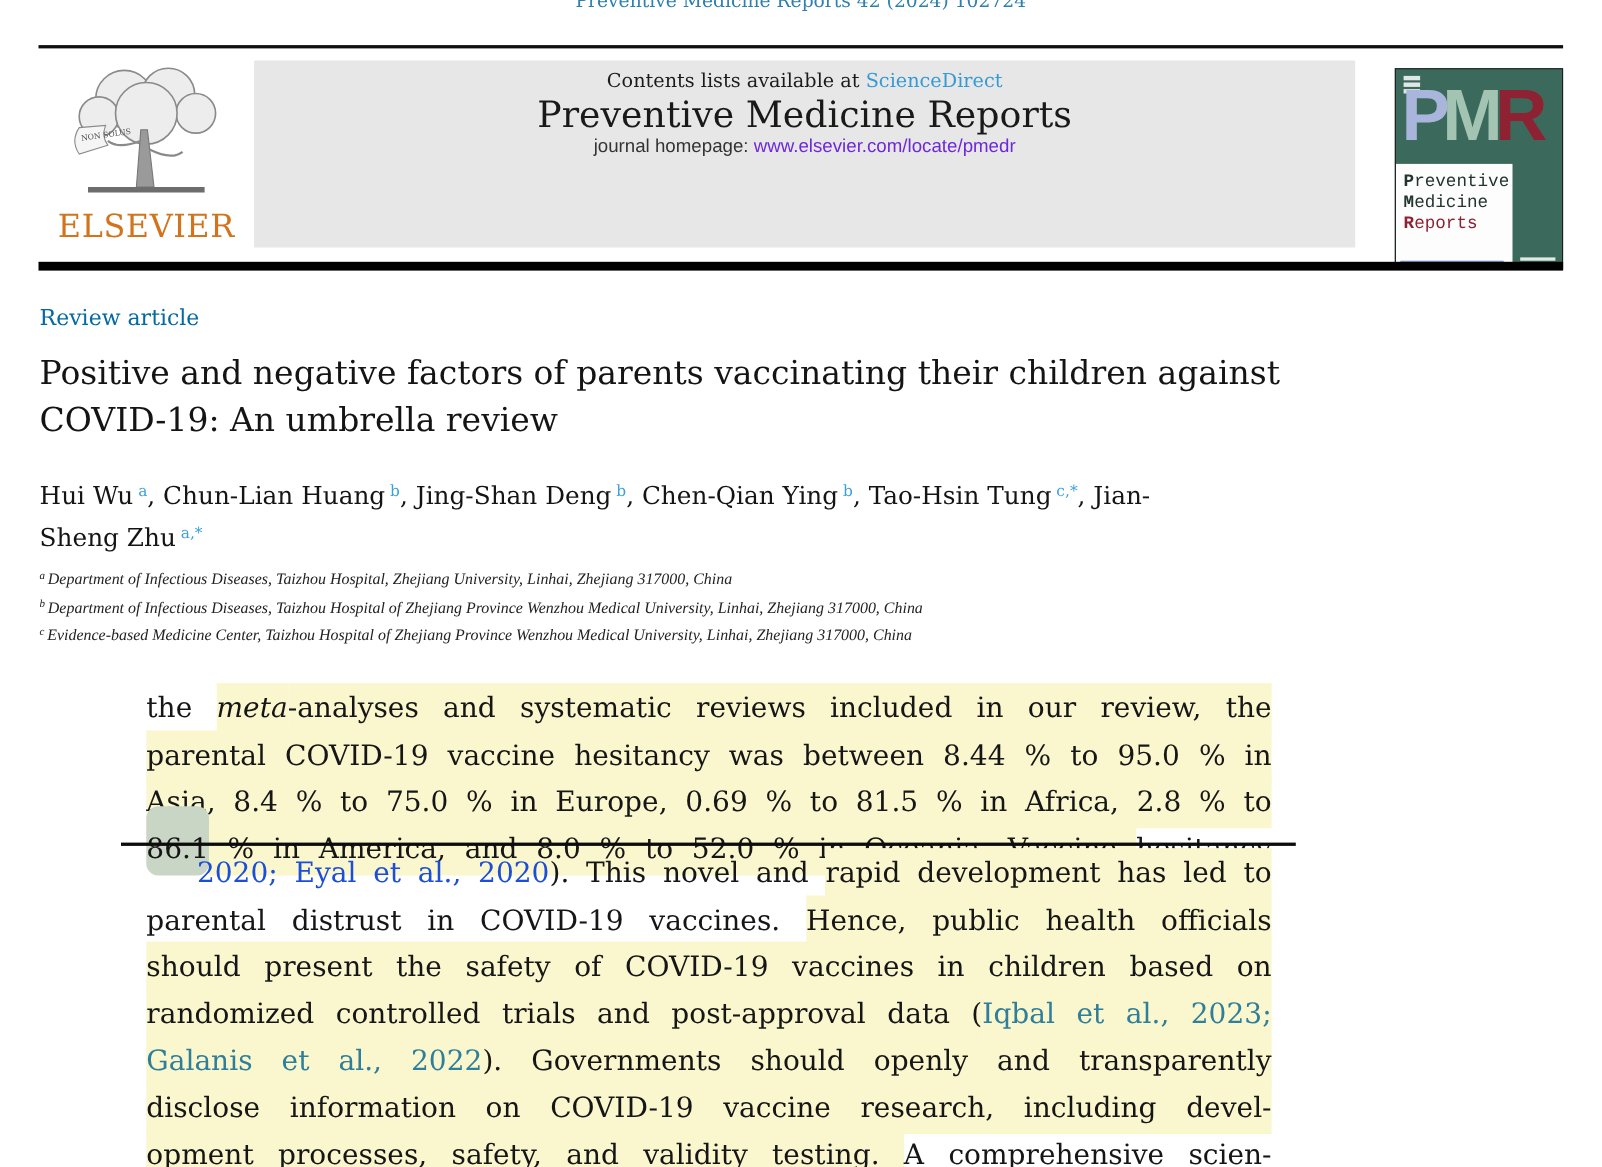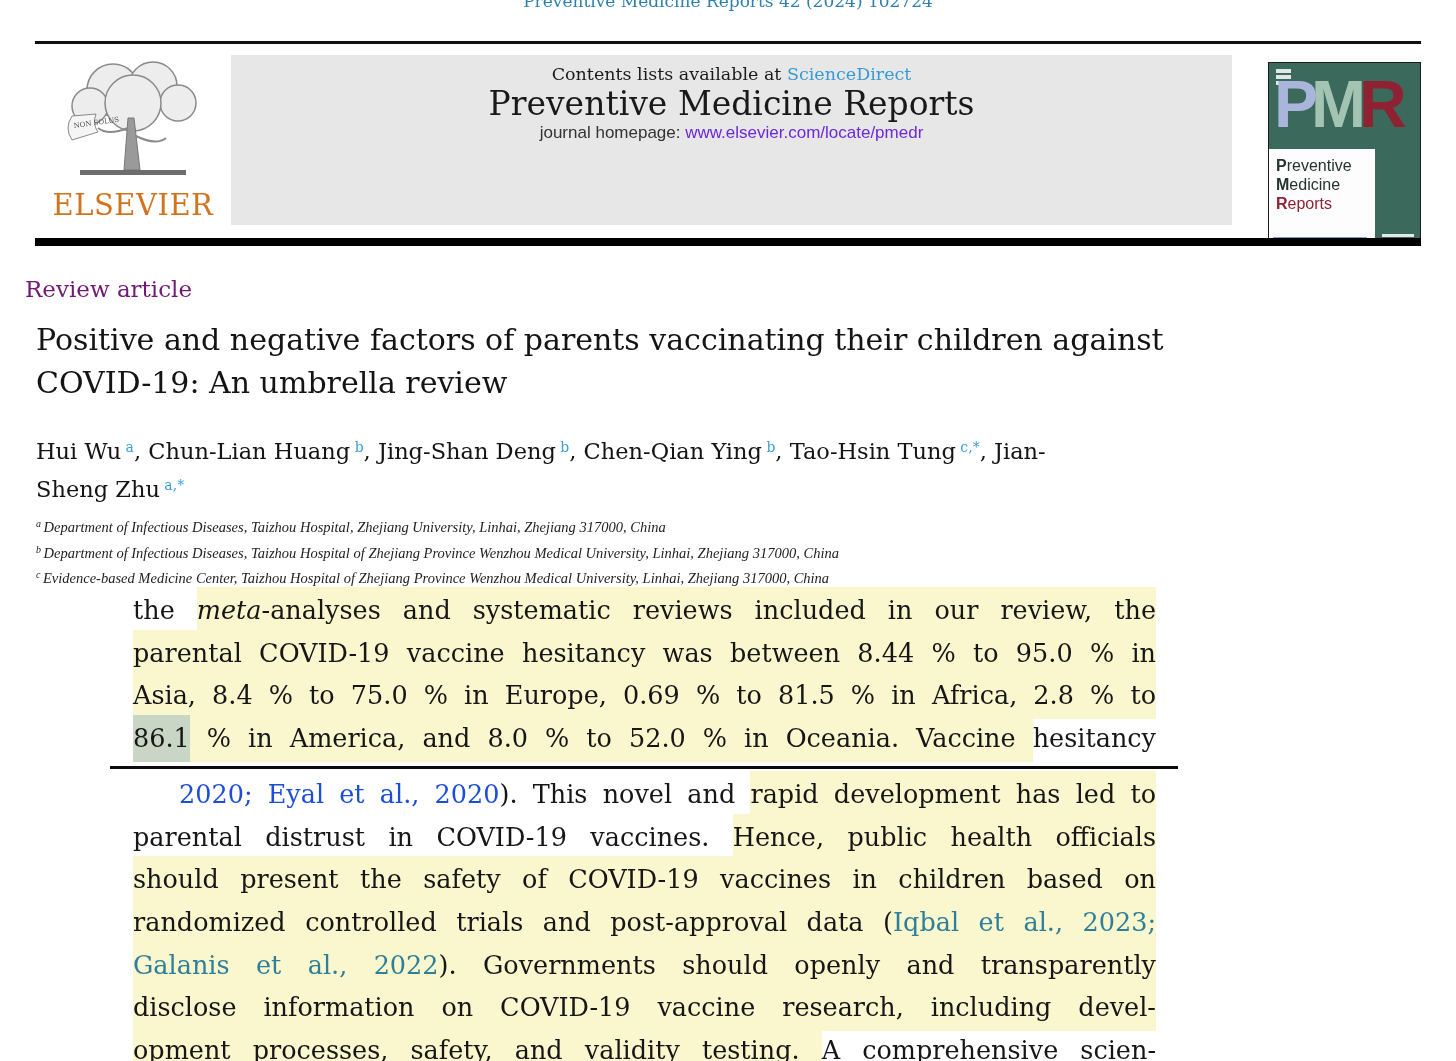--- a/index.html
+++ b/index.html
@@ -31,41 +31,41 @@
   .homepage-line a { color:#6d28d9; text-decoration:none; }
 
   
   .pmr-cover { position:absolute; left:1268px; top:42px; width:153px; height:183px; background:#3b6a5c; border:1px solid #1e1e1e; overflow:hidden;margin-top:20px; }
   .pmr-emblem { position:absolute; top:6px; left:7px; width:15px; height:21px; opacity:.9; }
   .pmr-emblem div { background:#f2f5f3; height:4px; margin-bottom:2px; }
   .pmr-letters { position:absolute; top:8px; left:5px; font-family:"Liberation Sans", sans-serif; font-weight:bold; font-size:66px; letter-spacing:-7px; line-height:1; }
   .pmr-letters .p { color:#aab5dc; }
   .pmr-letters .m { color:#a3c4b2; }
   .pmr-letters .r { color:#8e2232; }
-  .pmr-panel { position:absolute; left:0; top:86px; width:106px; height:97px; background:#fdfdfd; padding:7px 0 0 7px; font-family:Liberation Sans, sans-serif; font-size:16px; line-height:19px; color:#22352e; }
+  .pmr-panel { position:absolute; left:0; top:86px; width:106px; height:97px; background:#fdfdfd; padding:7px 0 0 7px; font-family:Liberation Mono, monospace; font-size:16px; line-height:19px; color:#22352e; }
   .pmr-panel .b { font-weight:bold; }
   .pmr-panel .red { color:#8e2232; }
   .pmr-footer-left { position:absolute; left:4px; bottom:4px; width:94px; height:3px; background:#7e9ccb; }
   .pmr-footer-right { position:absolute; right:6px; bottom:7px; width:32px; height:3px; background:rgba(255,255,255,.85); }
 
   
-  .kicker { position:absolute; left:25px; top:276px; font-size:23px; color:#701a75; }
+  .kicker { position:absolute; left:36px; top:276px; font-size:20px; color:#0369a1; }
   .title { position:absolute; left:36px; top:318px; width:1195px; font-size:30px; line-height:43px; color:#141414; }
   .authors { position:absolute; left:36px; top:431px; width:1180px; font-size:22.5px; line-height:33.5px; color:#141414; }
   .authors .sup { color:#3aa0dc; font-size:14px; vertical-align:7px; }
   .affiliations { position:absolute; left:36px; top:513px; width:1180px; font-size:14.5px; font-style:italic; line-height:21.5px; color:#222;font-family:Liberation Serif, serif; }
   .affiliations .aff-sup { font-size:10px; vertical-align:5px; }
 
   
   .excerpt-block { position:absolute; left:133px; width:1023px; font-size:25.5px; color:#161616; }
   .para1 { top:599px; }
   .para2 { top:773px; }
   .excerpt-line { height:42.7px; line-height:42.7px; text-align:justify; text-align-last:justify; white-space:nowrap; }
   .seg.hl  { background:#faf7cf; padding-top:8px; padding-bottom:9px; }
-  .seg.sel { background:#c9d6c6; padding-top:8px; padding-bottom:9px; }
+  .seg.sel { background:#c9d6c6; padding-top:24px; padding-bottom:9px;border-radius:11px; }
   .seg.italic { font-style:italic; }
   .seg.link-blue { color:#1d4ed8;margin-left:46px; }
   .seg.link-teal { color:#2f7f9b; }
   .section-divider { position:absolute; left:110px; top:766px; width:1068px; height:3px; background:#0c0c0c; }
 </style>
 </head>
 <body>
 
 <div class="page">
 
@@ -133,21 +133,21 @@
     <div><span class="seg">Hui Wu</span><span class="seg sup"> a</span><span class="seg">, Chun-Lian Huang</span><span class="seg sup"> b</span><span class="seg">, Jing-Shan Deng</span><span class="seg sup"> b</span><span class="seg">, Chen-Qian Ying</span><span class="seg sup"> b</span><span class="seg">, Tao-Hsin Tung</span><span class="seg sup"> c,*</span><span class="seg">, Jian-</span></div>
     <div><span class="seg">Sheng Zhu</span><span class="seg sup"> a,*</span></div>
   </div>
 
   <div class="affiliations">
     <div><span class="seg aff-sup">a </span><span class="seg">Department of Infectious Diseases, Taizhou Hospital, Zhejiang University, Linhai, Zhejiang 317000, China</span></div>
     <div><span class="seg aff-sup">b </span><span class="seg">Department of Infectious Diseases, Taizhou Hospital of Zhejiang Province Wenzhou Medical University, Linhai, Zhejiang 317000, China</span></div>
     <div><span class="seg aff-sup">c </span><span class="seg">Evidence-based Medicine Center, Taizhou Hospital of Zhejiang Province Wenzhou Medical University, Linhai, Zhejiang 317000, China</span></div>
   </div>
 
-  <div class="excerpt-block para1" style="top:589px;">
+  <div class="excerpt-block para1" style="top:623px;">
     <div class="excerpt-line"><span class="seg">the </span><span class="seg hl italic">meta</span><span class="seg hl">-analyses and systematic reviews included in our review, the</span></div>
     <div class="excerpt-line"><span class="seg hl">parental COVID-19 vaccine hesitancy was between 8.44 % to 95.0 % in</span></div>
     <div class="excerpt-line"><span class="seg hl">Asia, 8.4 % to 75.0 % in Europe, 0.69 % to 81.5 % in Africa, 2.8 % to</span></div>
     <div class="excerpt-line"><span class="seg sel">86.1</span><span class="seg hl"> % in America, and 8.0 % to 52.0 % in Oceania. Vaccine </span><span class="seg">hesitancy</span></div>
   </div>
 
   <div class="section-divider"></div>
 
   <div class="excerpt-block para2" style="top:773px;">
     <div class="excerpt-line"><span class="seg link-blue">2020; Eyal et al., 2020</span><span class="seg">). This novel and </span><span class="seg hl">rapid development has led to</span></div>

